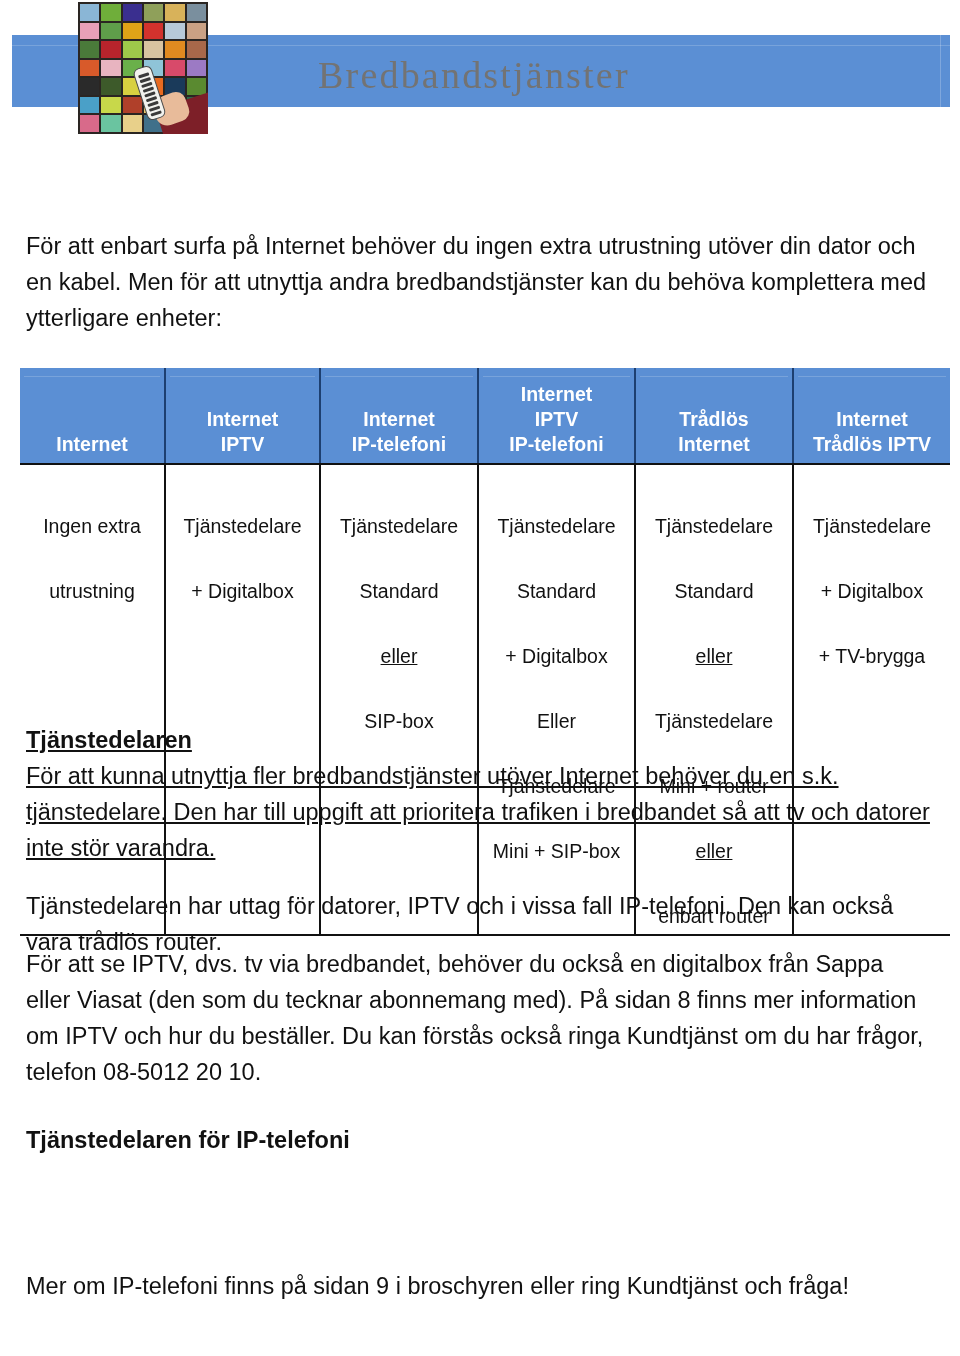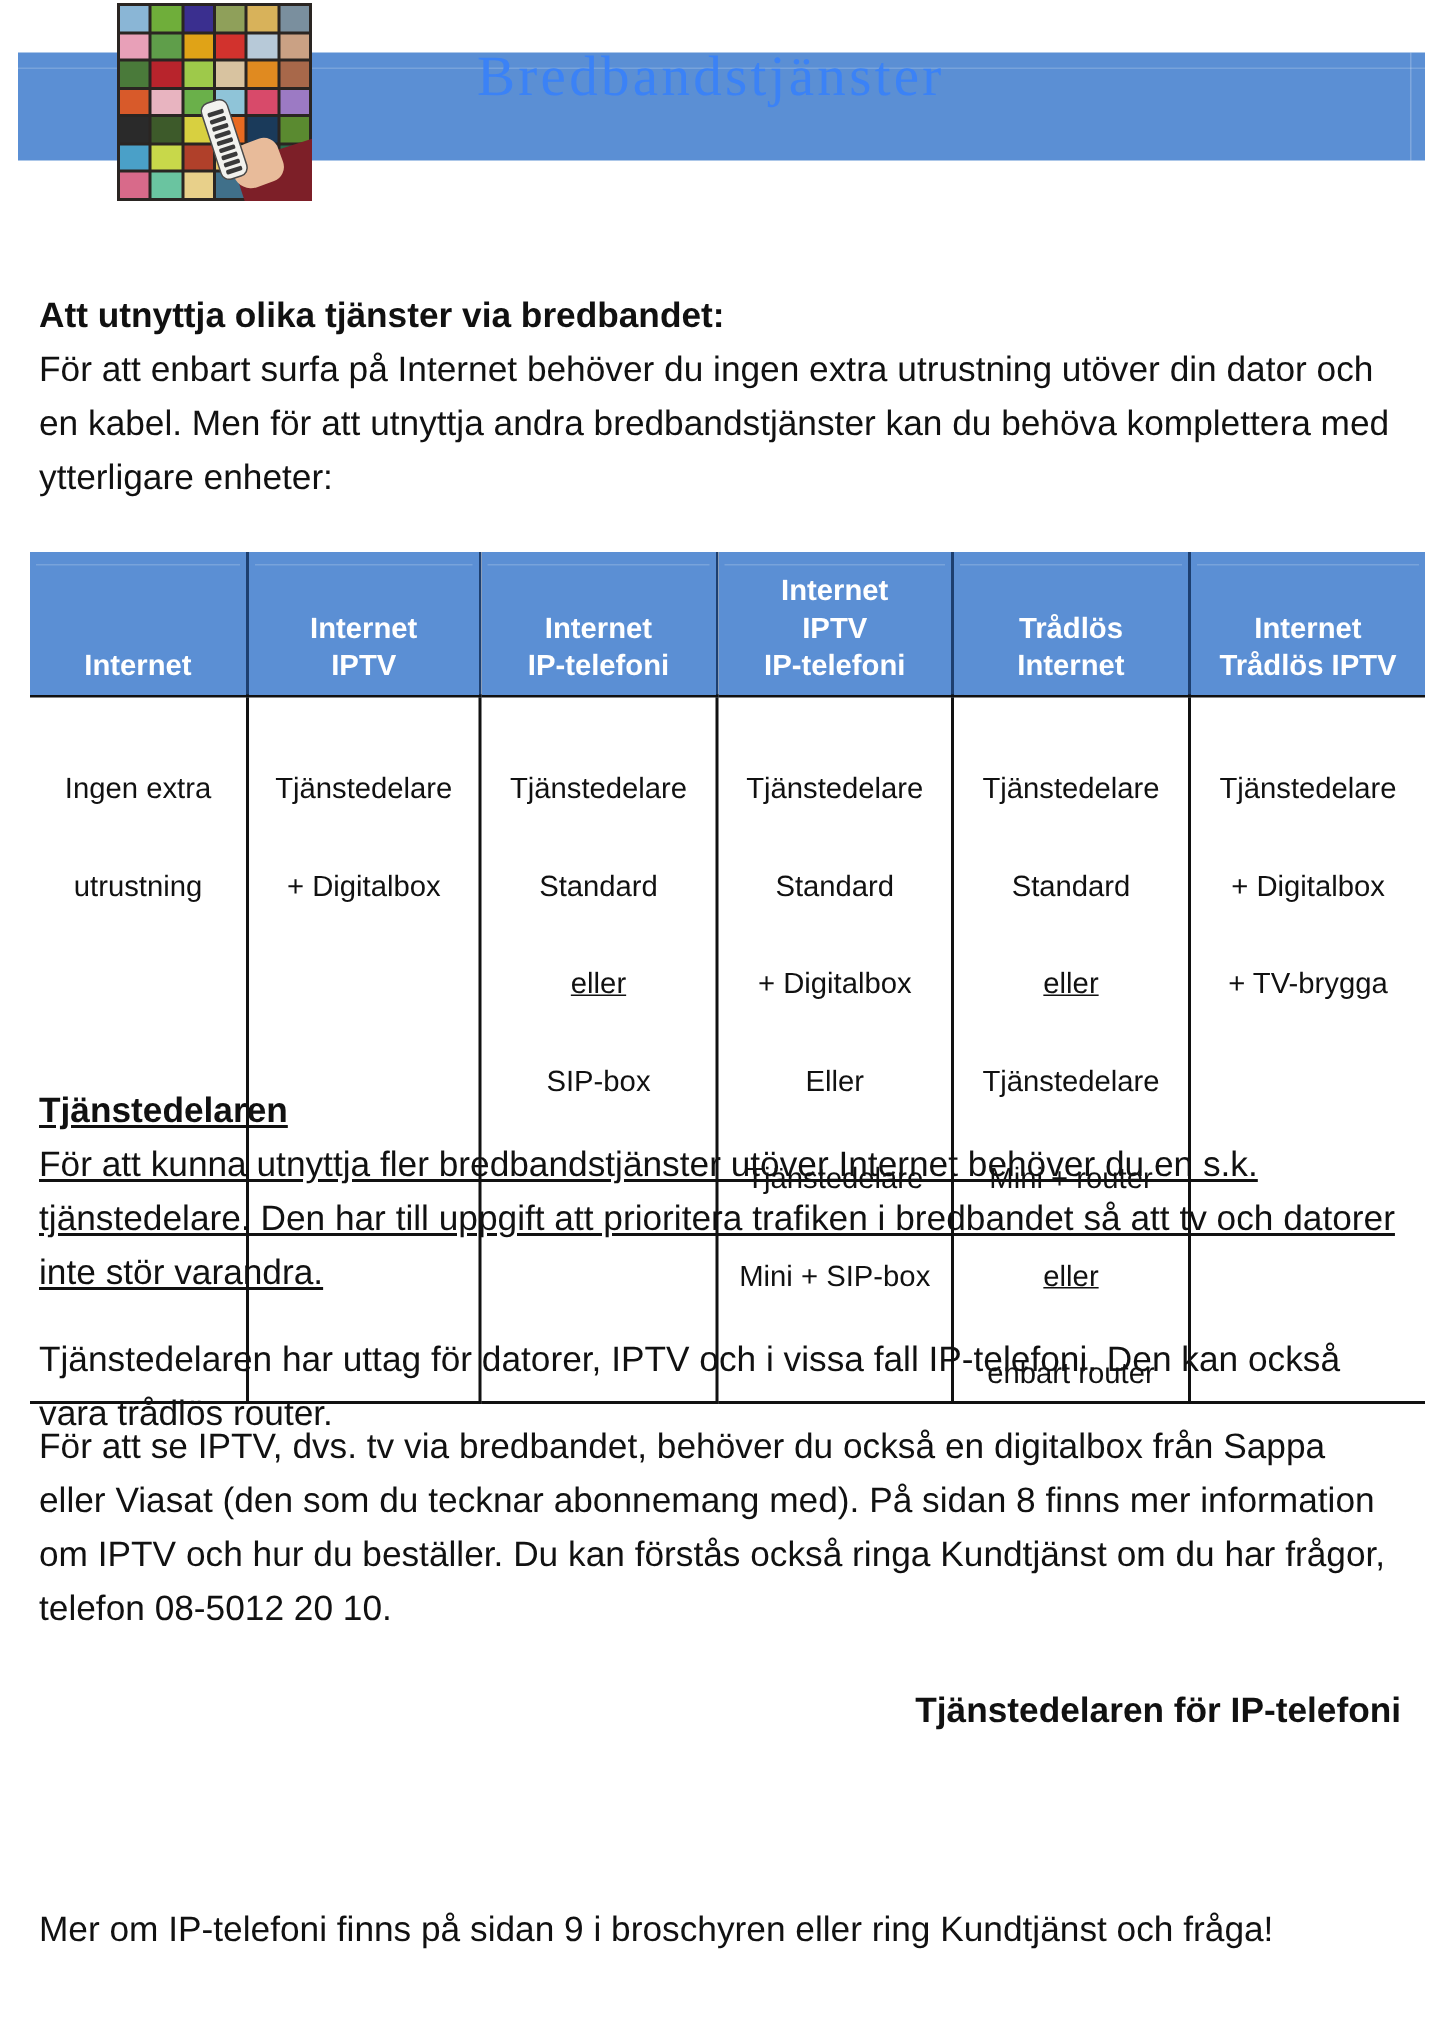--- a/index.html
+++ b/index.html
@@ -39,24 +39,24 @@
   }
   #banner-bar .inner-line-h {
     position: absolute;
     left: 0; right: 0; top: 10px;
     height: 1px;
     background: rgba(255,255,255,0.18);
   }
   #banner-title {
     position: absolute;
     left: 318px;
-    top: 32px;
+    top: 56px;
     font-family: "Liberation Serif", serif;
     font-size: 38px;
-    color: #3b82f6;
+    color: #737373;
     letter-spacing: 2.2px;
     white-space: nowrap;
     line-height: 1;
   }
 
   
   #header-photo {
     position: absolute;
     left: 78px;
     top: 2px;
@@ -131,21 +131,21 @@
     color: #111111;
   }
   .para b.hd {
     font-weight: bold;
   }
 
   #intro  { top: 192px; }
   #sec1   { top: 722px; text-decoration: underline; }
   #sec1b  { top: 888px; }
   #sec1c  { top: 946px; }
-  #sec2   { top: 1122px; text-align: right; }
+  #sec2   { top: 1122px; }
   #sec2b  { top: 1268px; }
 
   
   #svc-table {
     position: absolute;
     left: 20px;
     top: 368px;
     width: 930px;
     border-collapse: collapse;
     table-layout: fixed;
@@ -268,21 +268,21 @@
           <b></b>
           <b></b>
           <b></b>
           <b></b>
       </div>
     </div>
   </div>
 </div>
 
 <div class="para" id="intro">
-  <b class="hd">Att utnyttja olika tjänster via bredbandet:</b><br>
+  <br>
   <span>För att enbart surfa på Internet behöver du ingen extra utrustning utöver din dator och en kabel. Men för att utnyttja andra bredbandstjänster kan du behöva komplettera med ytterligare enheter:</span>
 </div>
 
 <table id="svc-table">
   <colgroup>
     <col class="c0">
       <col class="c1">
       <col class="c2">
     <col class="c3">
       <col class="c4">

